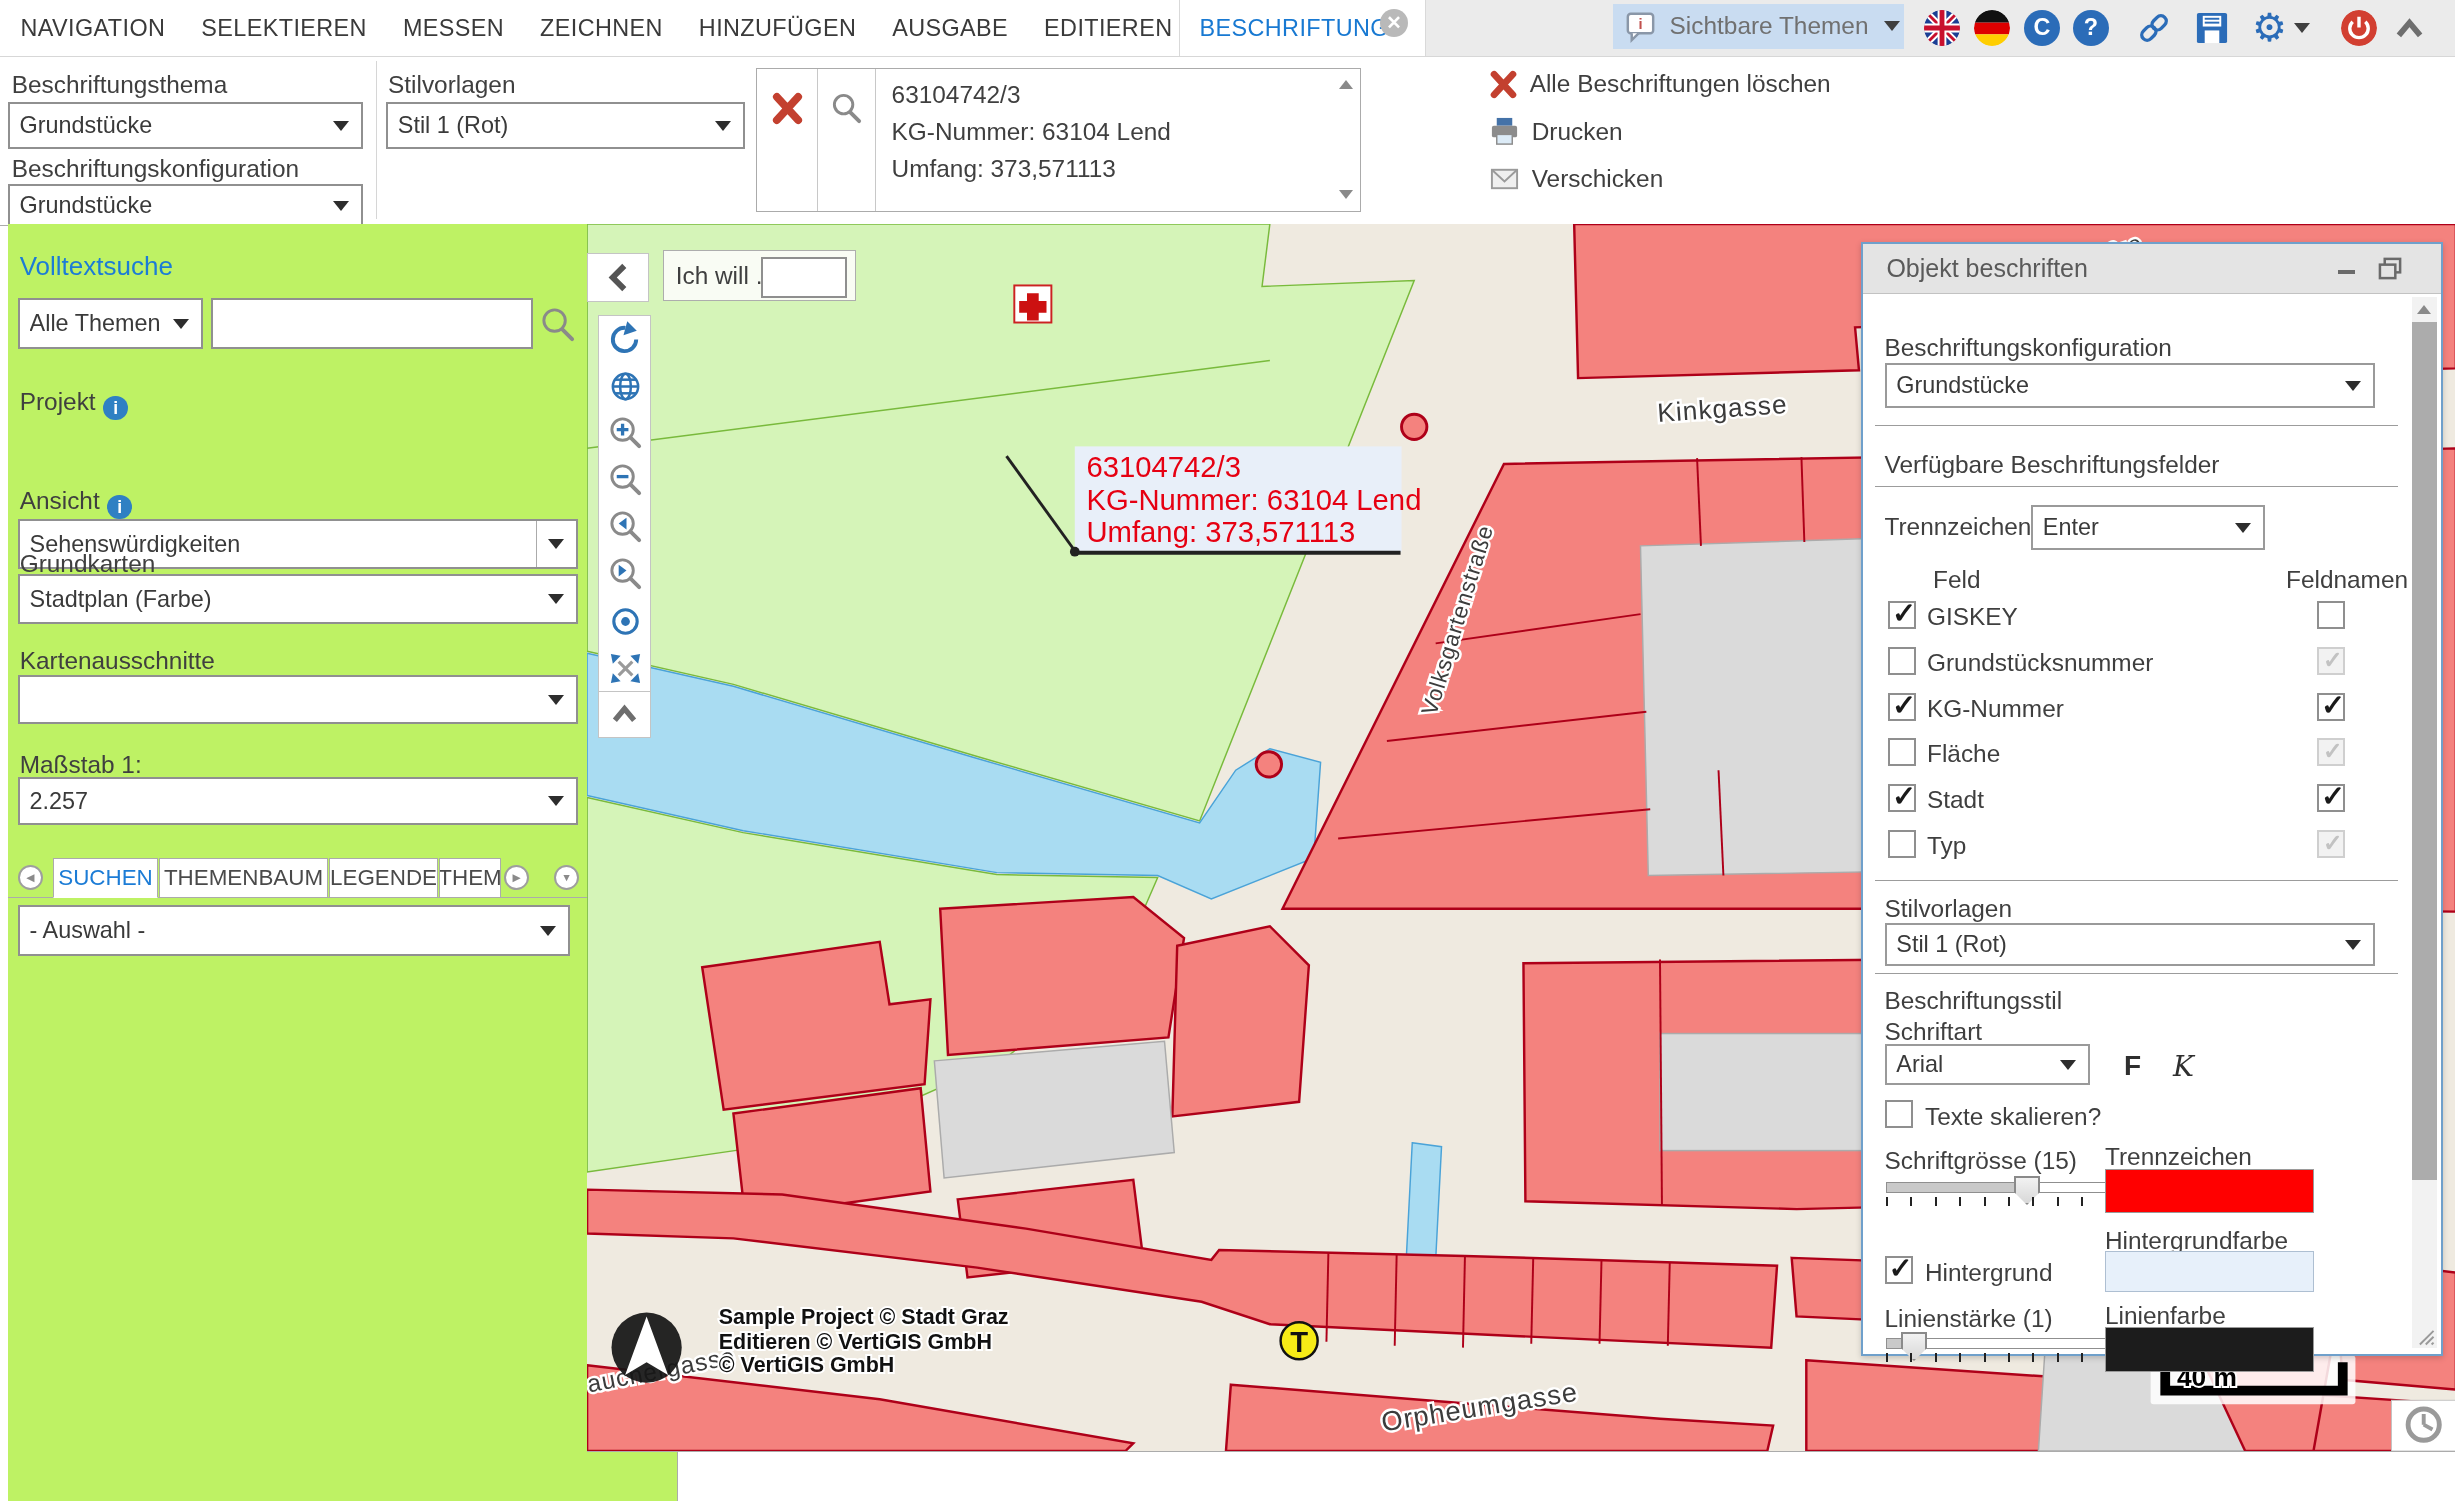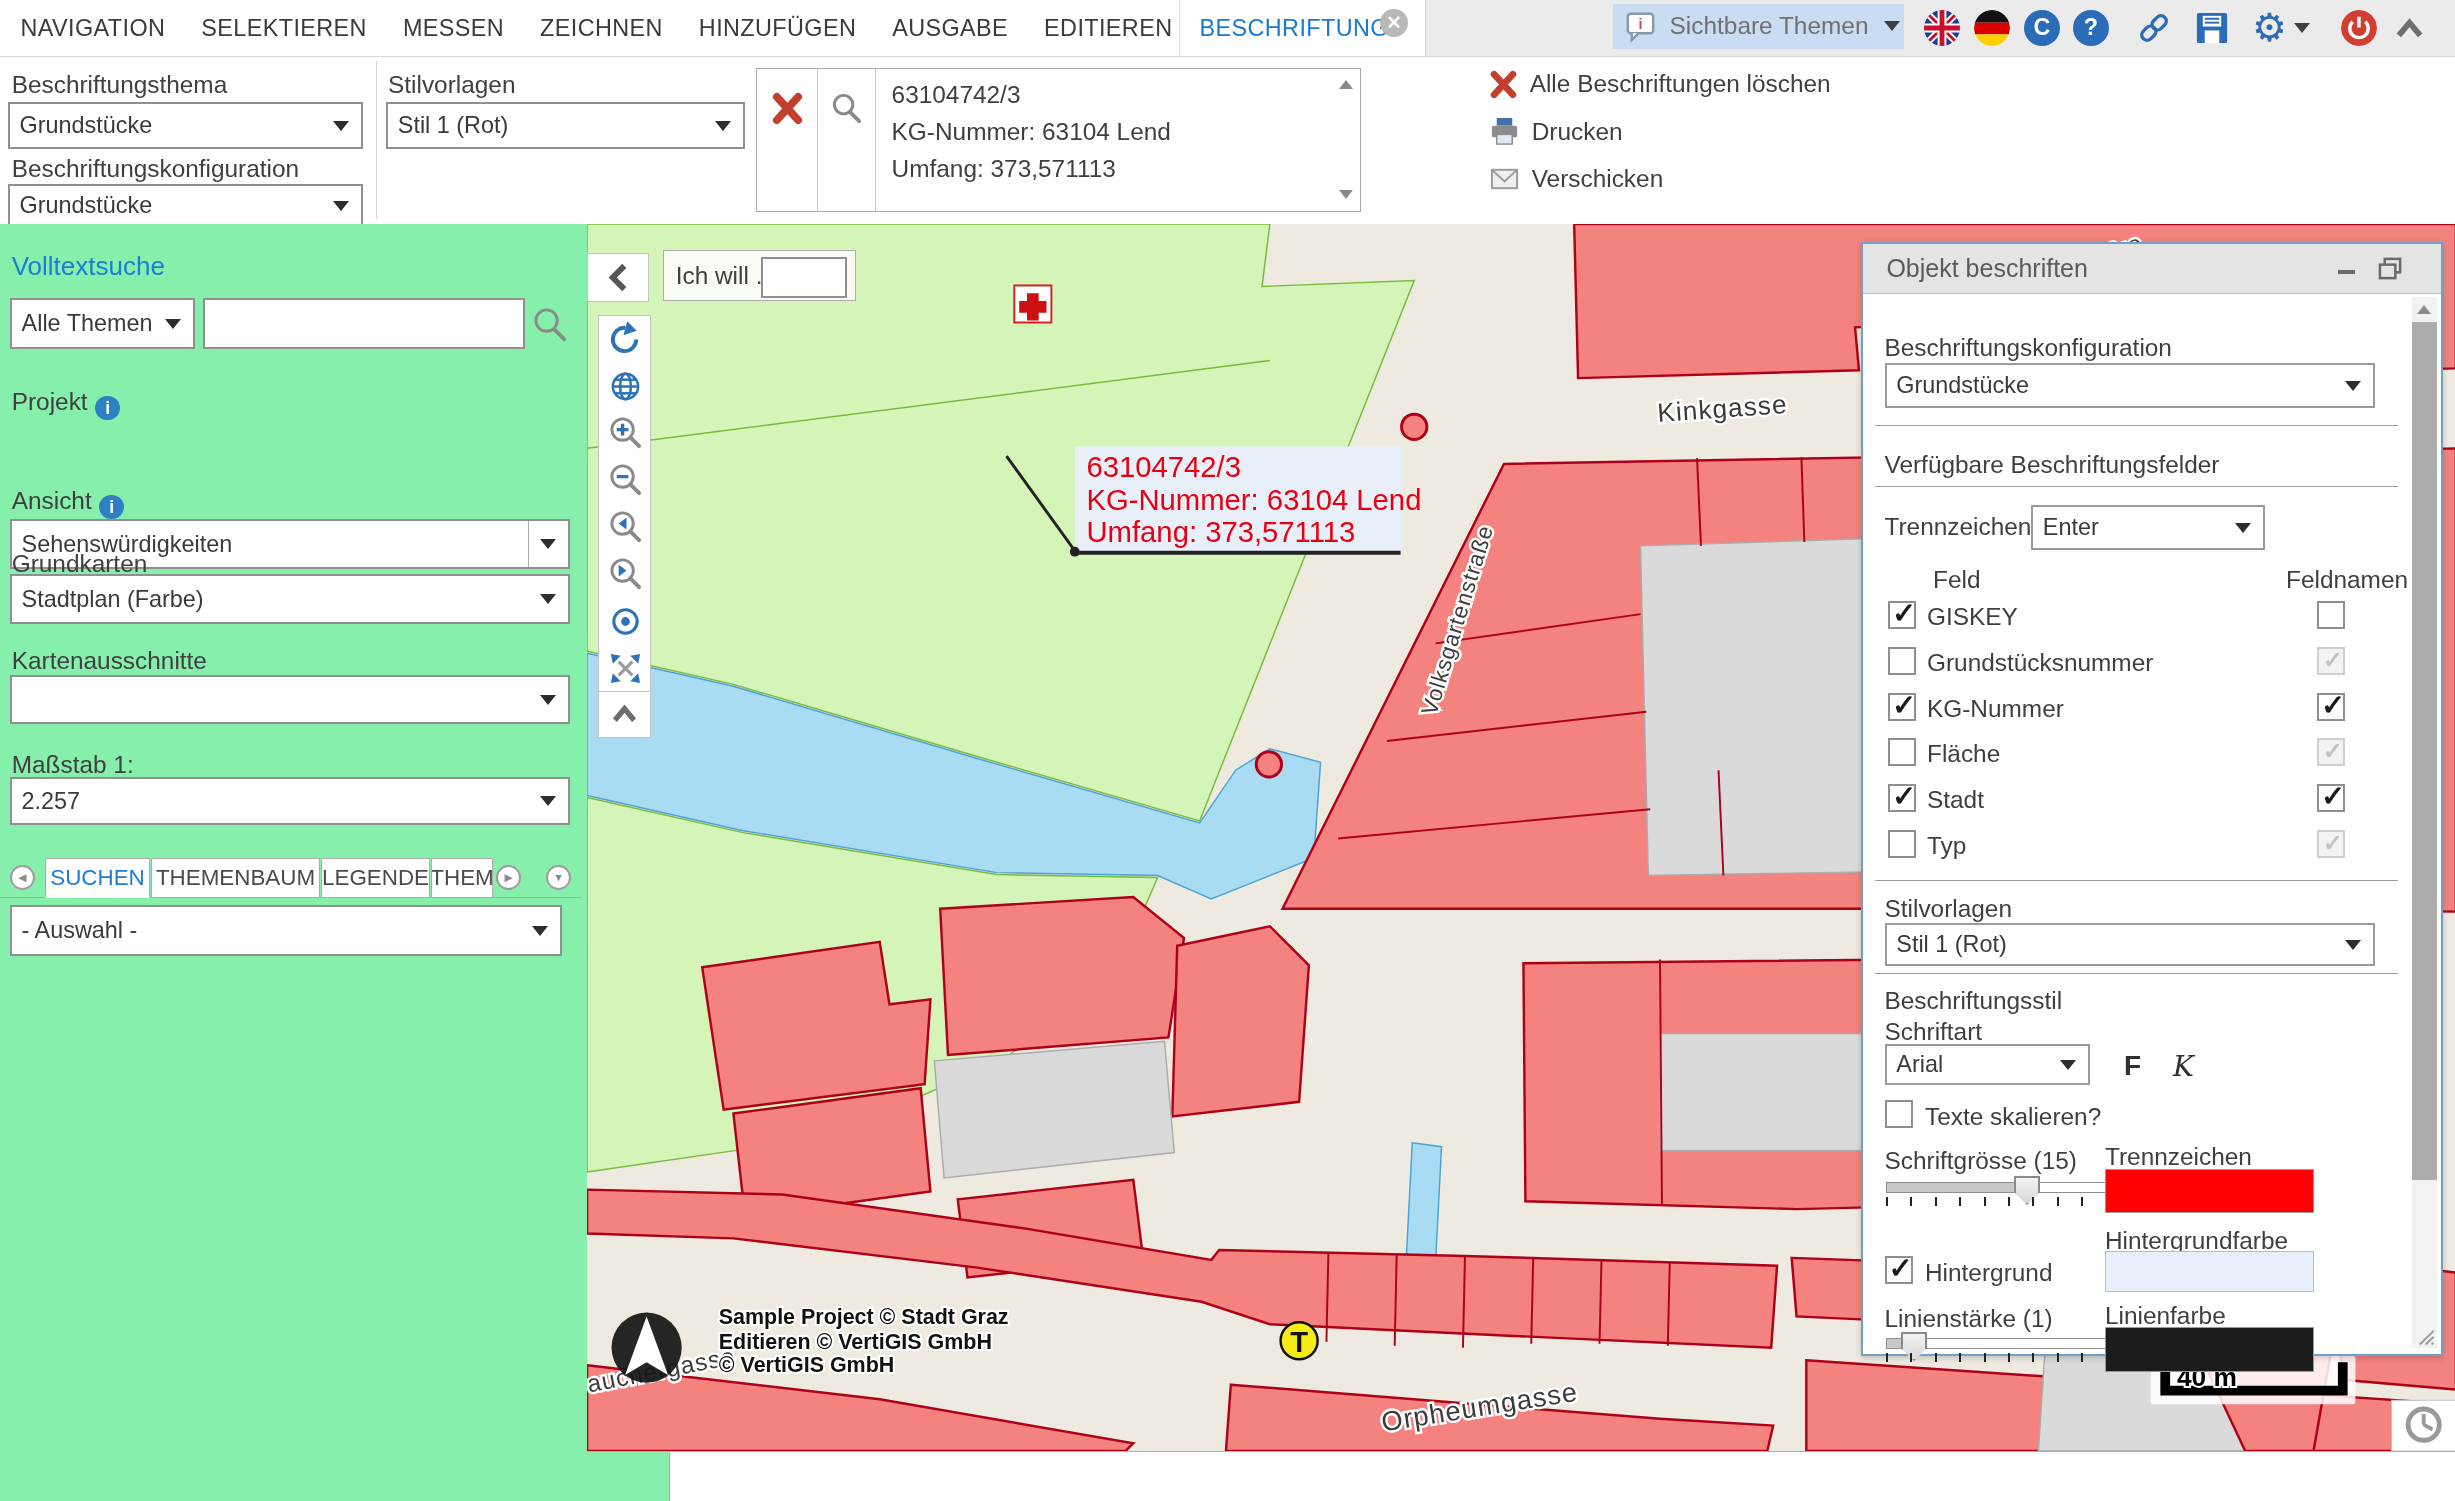--- a/index.html
+++ b/index.html
@@ -41,21 +41,21 @@
   .rcell{display:flex;align-items:flex-start;justify-content:center;padding-top:23.4px;}
   #resultBox .c1{width:60px;border-right:1px solid #c8c8c8;}
   #resultBox .c2{width:57px;border-right:1px solid #c8c8c8;}
   #resultText{flex:1;padding:7.8px 0 0 15.6px;font-size:24.4px;color:#3f3f3f;line-height:37px;}
   #resScroll{width:29px;position:relative;}
   .tri-up-s{width:0;height:0;border-left:7.8px solid transparent;border-right:7.8px solid transparent;border-bottom:9.8px solid #8a8a8a;}
   .tri-dn-s{width:0;height:0;border-left:7.8px solid transparent;border-right:7.8px solid transparent;border-top:9.8px solid #8a8a8a;}
   .actRow{position:absolute;display:flex;align-items:center;gap:11.7px;font-size:24.4px;color:#3f3f3f;white-space:nowrap;}
 
   
-  #sidebar{position:absolute;left:0;top:224px;width:670px;height:1278px;background:#86efac;border-right:1px solid #ababab;box-sizing:border-box;}
+  #sidebar{position:absolute;left:8px;top:224px;width:670px;height:1278px;background:#bef264;border-right:1px solid #ababab;box-sizing:border-box;}
   #vtitle{position:absolute;left:11.7px;top:27px;font-size:26px;color:#1c7cd6;}
   .inp{position:absolute;background:#fff;border:2px solid #909090;box-sizing:border-box;}
   .info{display:inline-block;width:24.4px;height:24.4px;border-radius:50%;background:#2f80c3;color:#fff;
         font-size:17.6px;font-weight:bold;text-align:center;line-height:24.4px;margin-left:7.8px;vertical-align:-3.9px;}
   #tabstrip{position:absolute;left:0;top:634px;width:581px;height:40px;border-bottom:1px solid #ababab;box-sizing:border-box;}
   .navbtn{position:absolute;top:6.8px;width:25px;height:25px;border:2px solid #9e9e9e;border-radius:50%;box-sizing:border-box;
           color:#8a8a8a;font-size:10.7px;text-align:center;line-height:21.5px;background:#fff;}
   .stab{position:absolute;top:0;height:40px;border:1px solid #ababab;box-sizing:border-box;background:#fff;
         font-size:22.4px;color:#4a4a4a;display:flex;align-items:center;justify-content:center;overflow:hidden;white-space:nowrap;}
   .stab.active{color:#1c7cd6;border-bottom:1px solid #fff;}

